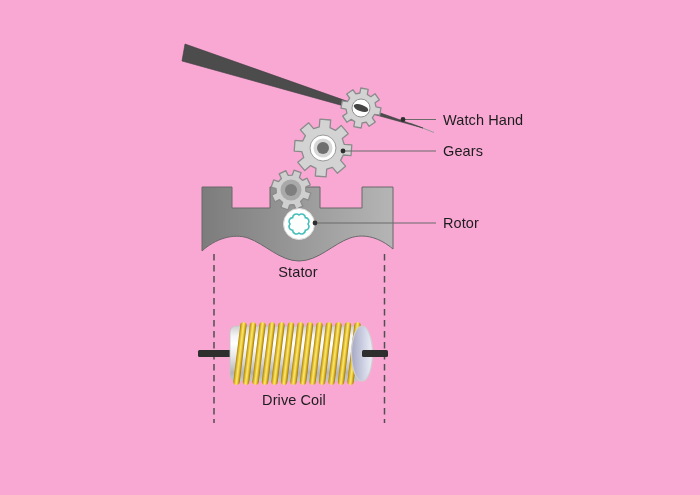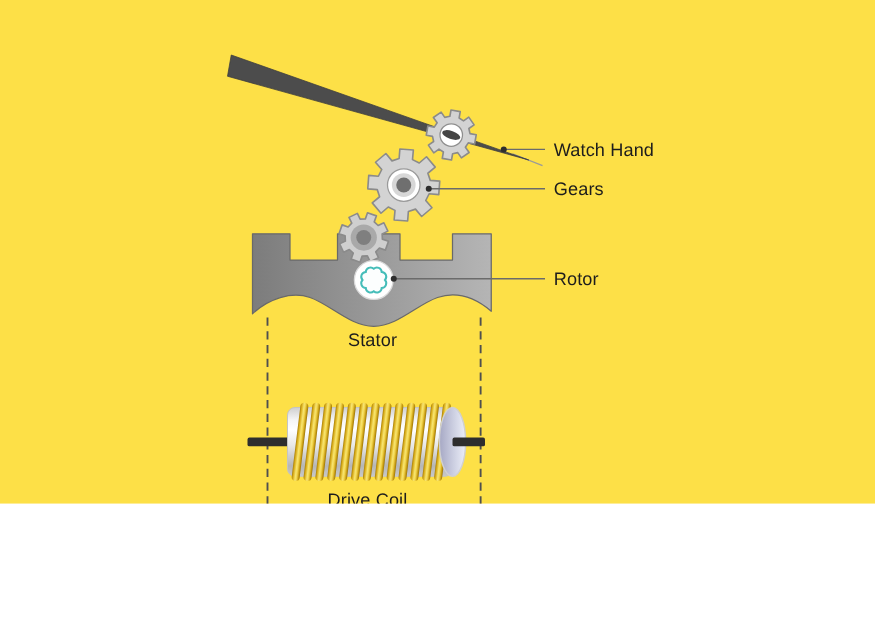--- a/index.html
+++ b/index.html
@@ -1,16 +1,16 @@
 <!DOCTYPE html>
 <html><head>
 <meta charset="utf-8">
 <style>
   html,body{margin:0;padding:0;background:#ffffff;}
-  .stage{position:relative;width:700px;height:403px;background:#fde047;overflow:hidden;
+  .stage{position:relative;width:700px;height:495px;background:#f9a8d4;overflow:hidden;
          font-family:"Liberation Sans",sans-serif;}
   svg text{fill:#1d1d1d;font-family:"Liberation Sans",sans-serif;font-size:14.5px;letter-spacing:.1px;}
   svg text.centered{text-anchor:middle;}
 </style>
 </head>
 <body>
 
 <div class="stage">
 <svg width="700" height="495" viewBox="0 0 700 495">
   <defs>

